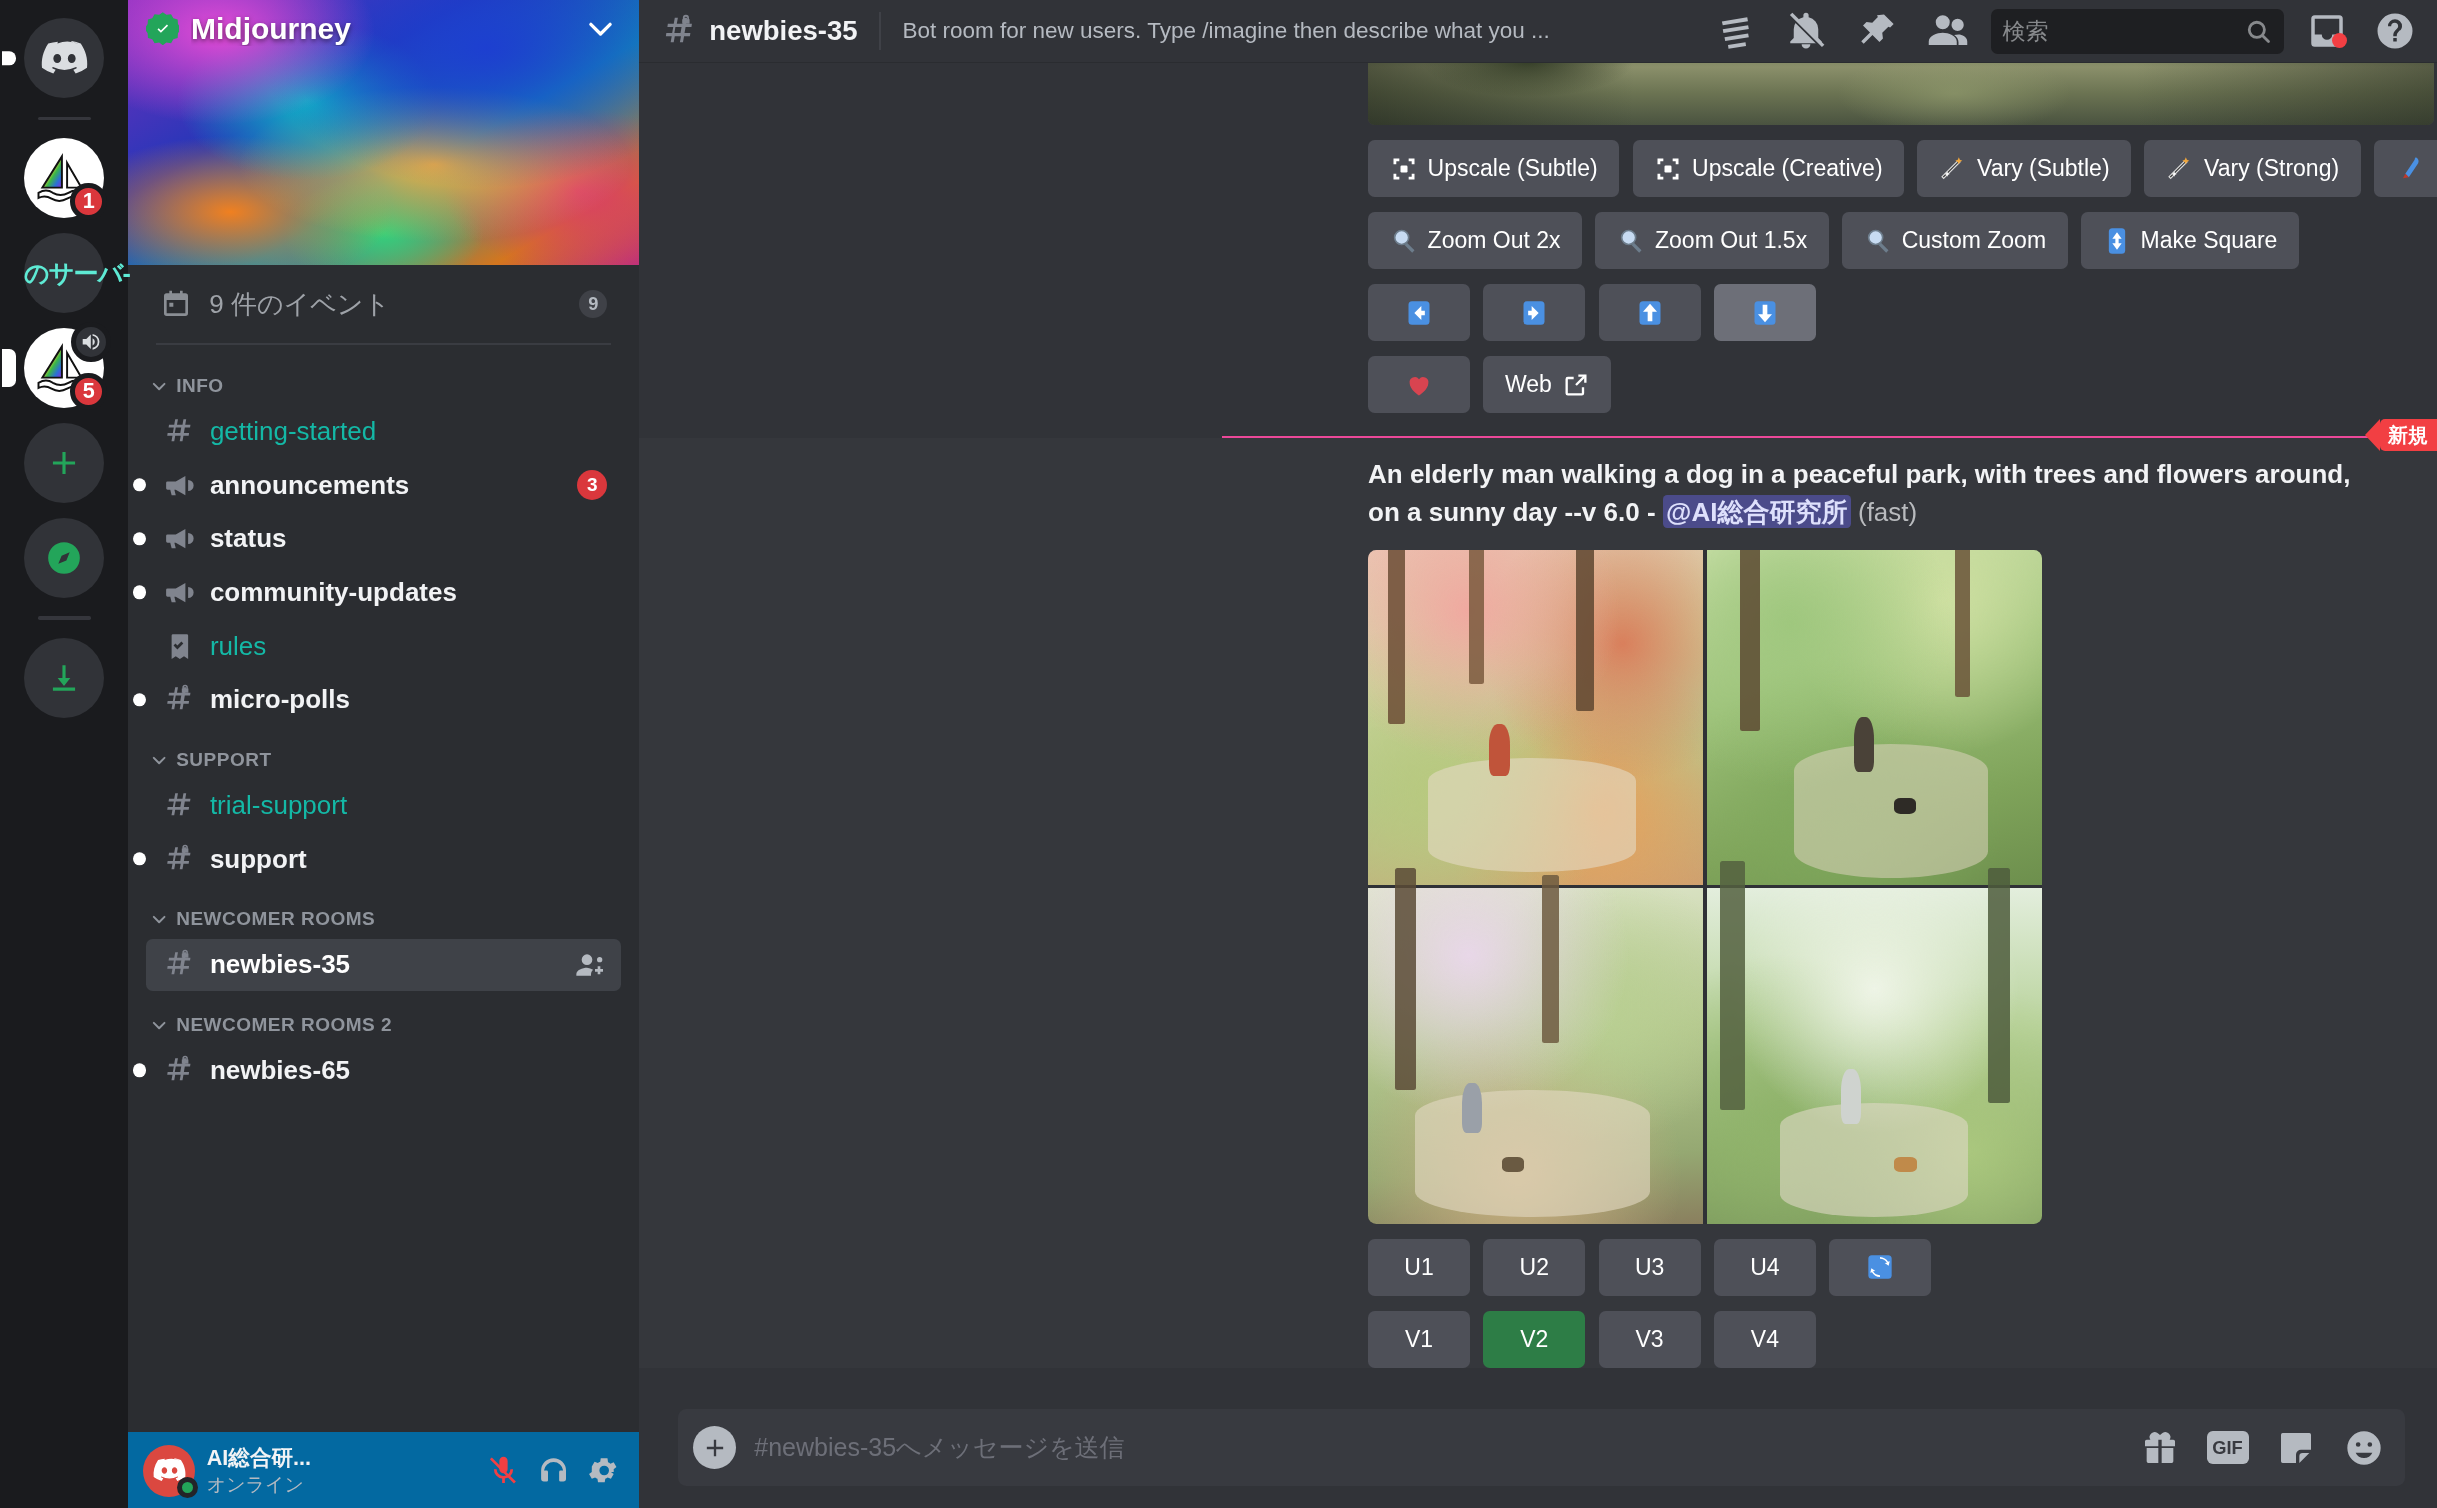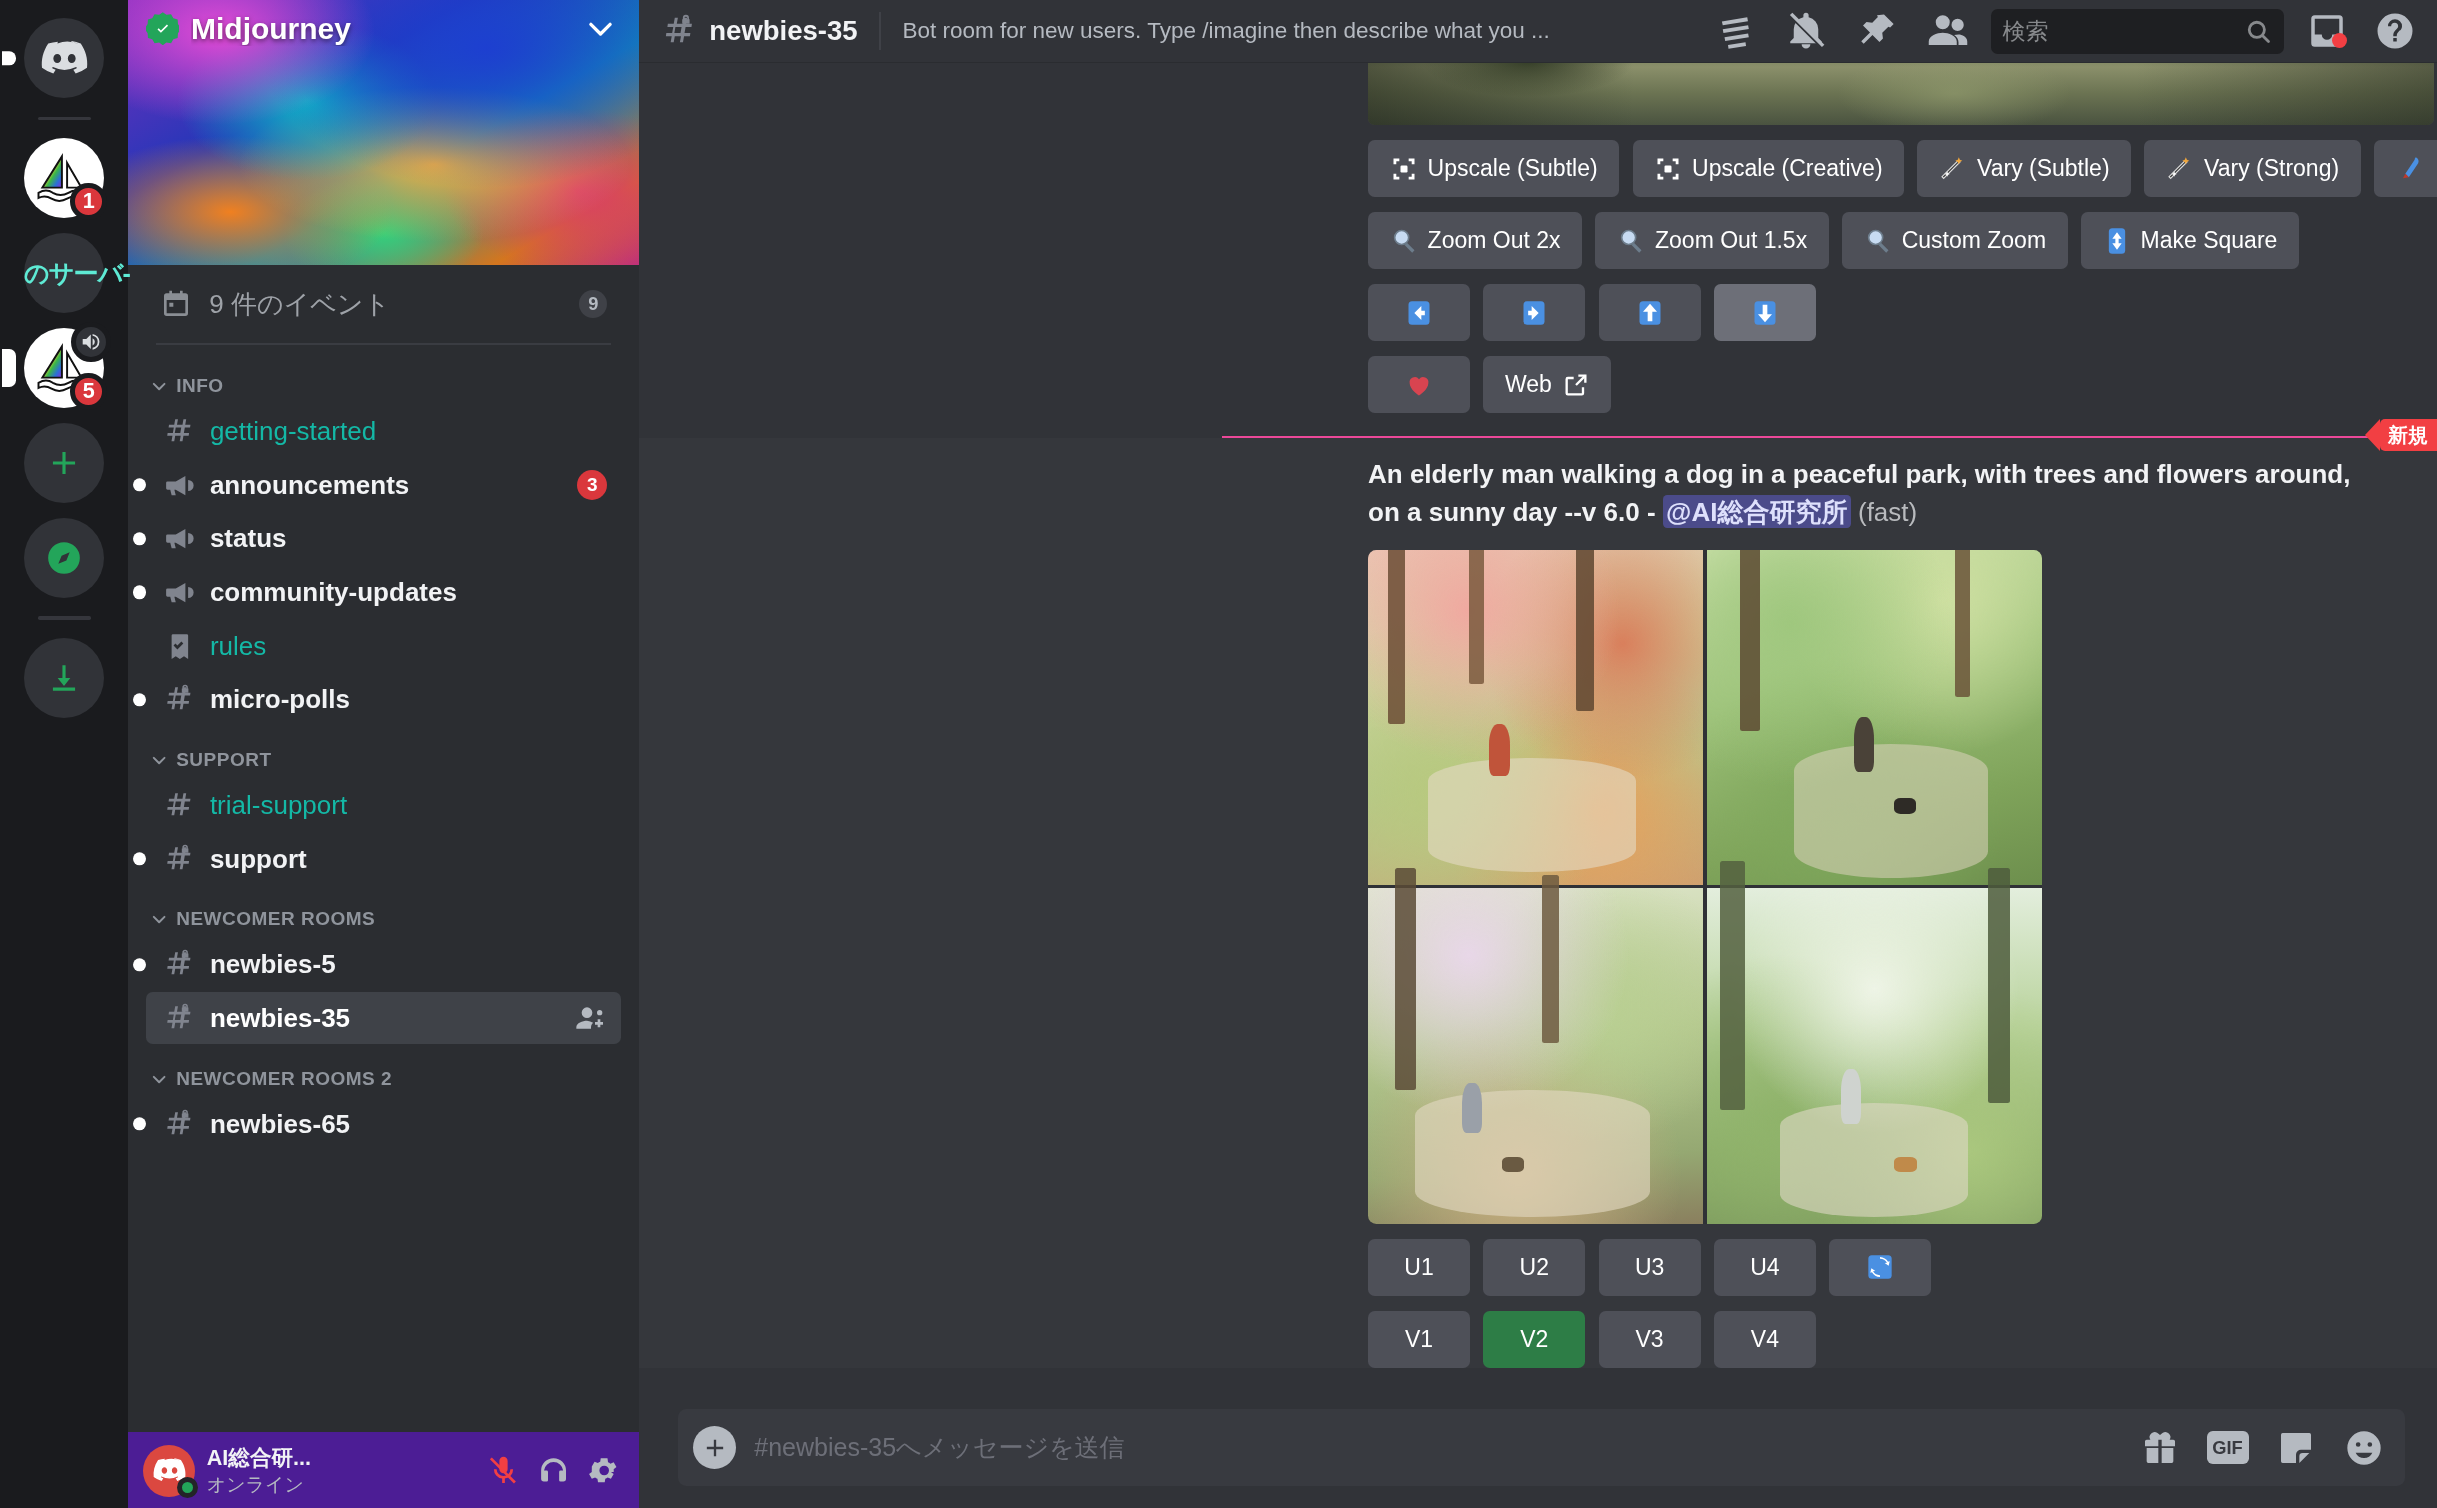--- a/index.html
+++ b/index.html
@@ -135,21 +135,21 @@
   .ch-badge {
     margin-left: auto; min-width: 30px; height: 30px; border-radius: 15px;
     background: #da373c; color: #fff; font-size: 19px; font-weight: 700;
     display: flex; align-items: center; justify-content: center; padding: 0 7.5px;
   }
   .ch-action { margin-left: auto; width: 33px; height: 33px; display:flex; align-items:center;justify-content:center;}
   .ch-action svg { width: 32px; height: 32px; fill: #b5bac1; }
 
   
   .user-panel {
-    height: 77px; flex: 0 0 77px; background: #4c1d95;
+    height: 77px; flex: 0 0 77px; background: #0369a1;
     display: flex; align-items: center; padding: 0 11.7px 0 15px; gap: 11.7px;
   }
   .avatar-wrap { position: relative; width: 52px; height: 52px; flex: 0 0 52px; }
   .avatar {
     width: 52px; height: 52px; border-radius: 50%; background: #db4840;
     display: flex; align-items: center; justify-content: center; overflow: hidden;
   }
   .avatar svg { width: 33px; height: 33px; fill: #fff; }
   .status-dot {
     position: absolute; right: -3.3px; bottom: -1.7px; width: 21.6px; height: 21.6px;
@@ -521,30 +521,20 @@
         <span class="label">support</span>
       </div>
 
       <div class="cat">
         <svg viewBox="0 0 24 24">
             <path d="M5 9l7 7 7-7" stroke-linecap="round" stroke-linejoin="round"></path>
           </svg>
         <span>NEWCOMER ROOMS</span>
       </div>
 
-      <div class="ch unread">
-        <span class="unread-dot"></span>
-        <span class="hash">
-          <svg viewBox="0 0 24 24">
-              <path d="M9.6 3 8.9 7H5.1l-.3 2h3.8l-.7 4H4.1l-.3 2h3.8l-.7 4h2l.7-4h4l-.7 4h2l.7-4h3.8l.3-2h-3.8l.7-4h3.8l.3-2h-3.8l.7-4h-2l-.7 4h-4l.7-4h-2zm.4 6h4l-.7 4h-4l.7-4z"></path>
-              <path d="M16.8 1.2a2 2 0 0 1 2 2v.8h.4v3h-4.8v-3h.4v-.8a2 2 0 0 1 2-2zm0 1.2a.9.9 0 0 0-.9.9v.7h1.8v-.7a.9.9 0 0 0-.9-.9z"></path>
-            </svg>
-        </span>
-        <span class="label">newbies-5</span>
-      </div>
 
       <div class="ch active">
         <span class="hash">
           <svg viewBox="0 0 24 24">
               <path d="M9.6 3 8.9 7H5.1l-.3 2h3.8l-.7 4H4.1l-.3 2h3.8l-.7 4h2l.7-4h4l-.7 4h2l.7-4h3.8l.3-2h-3.8l.7-4h3.8l.3-2h-3.8l.7-4h-2l-.7 4h-4l.7-4h-2zm.4 6h4l-.7 4h-4l.7-4z"></path>
               <path d="M16.8 1.2a2 2 0 0 1 2 2v.8h.4v3h-4.8v-3h.4v-.8a2 2 0 0 1 2-2zm0 1.2a.9.9 0 0 0-.9.9v.7h1.8v-.7a.9.9 0 0 0-.9-.9z"></path>
             </svg>
         </span>
         <span class="label">newbies-35</span>
         <span class="ch-action">

